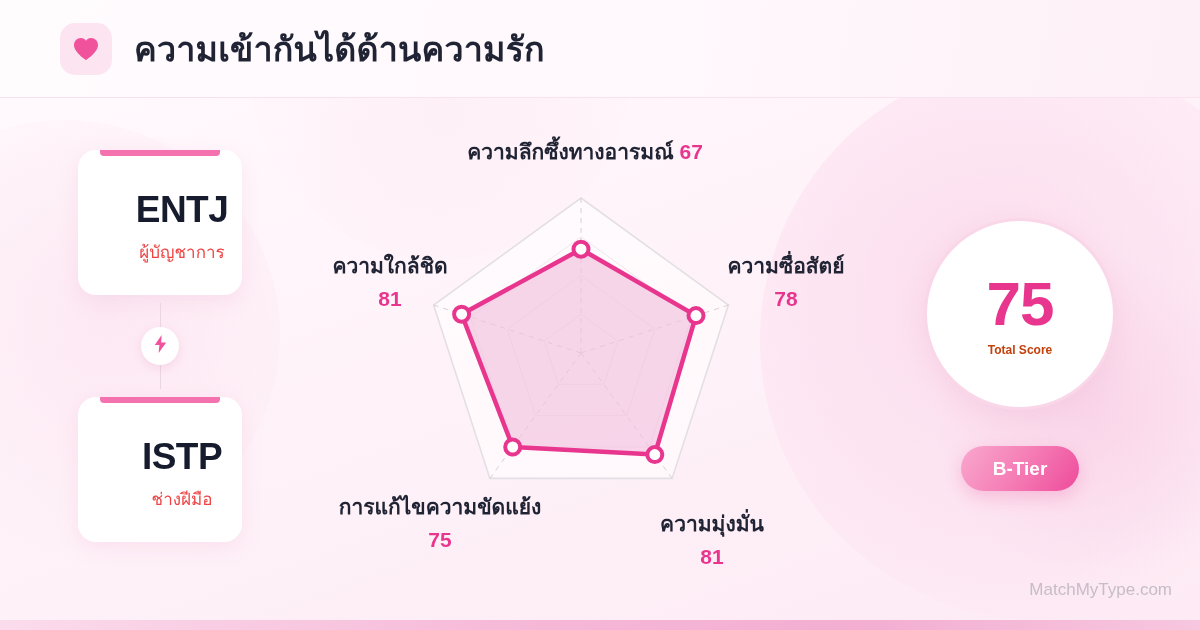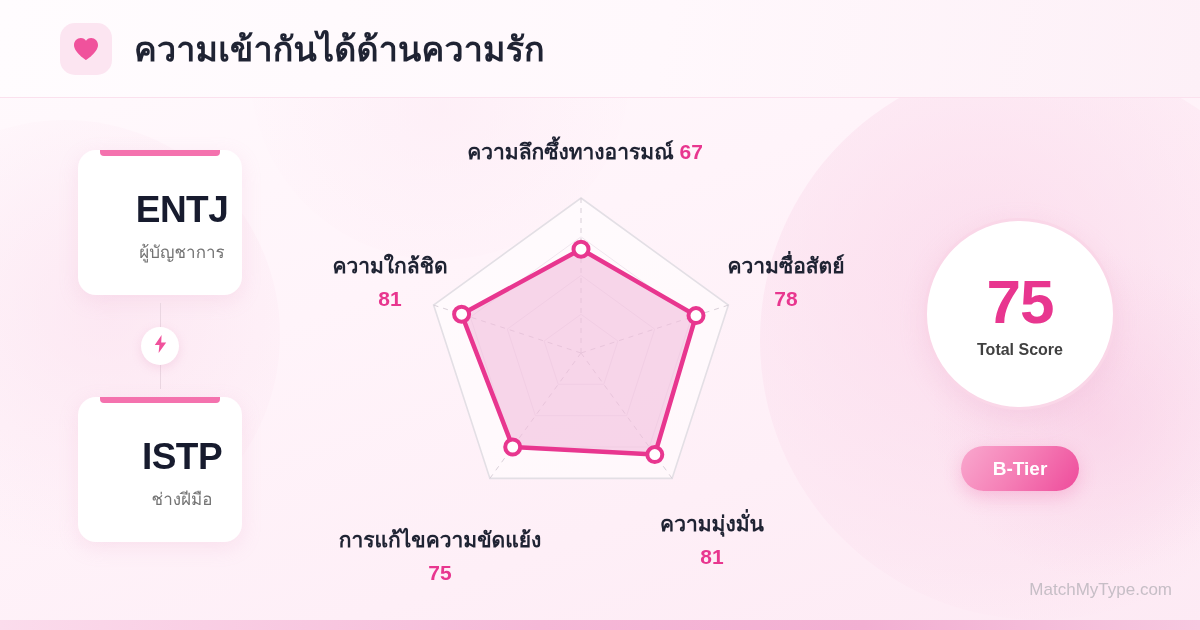--- a/index.html
+++ b/index.html
@@ -76,21 +76,21 @@
   .type-card.bottom { top:247px; }
   .card-accent {
     position:absolute; top:0; left:22px; right:22px; height:6px;
     background:#F472AE; border-radius:0 0 4px 4px;
   }
   .type-code {
     font-size:37px; font-weight:bold; color:#171B2E;
     letter-spacing:-.5px; line-height:1; margin-top:6px;
   }
   .type-name {
-    font-size:17px; color:#737373; margin-top:16px; line-height:1;
+    font-size:17px; color:#ef4444; margin-top:16px; line-height:1;
   }
 
   
   #connector {
     position:absolute; left:0; top:145px; width:164px; height:102px;
     display:flex; align-items:center; justify-content:center;
   }
   #connector-line {
     position:absolute; left:81.5px; top:8px; width:1.5px; height:86px;
     background:#EAD6E1;
@@ -110,42 +110,42 @@
   .axis-label {
     position:absolute; text-align:center;
     font-size:21px; font-weight:bold; color:#1F2333; line-height:1.3;
     white-space:nowrap;
   }
   .axis-value { color:#E8368F; font-weight:bold; }
 
   #lbl-emotional { left:140px; top:28px; width:290px; }
   #lbl-loyalty   { left:396px; top:142px; width:180px; }
   #lbl-commit    { left:322px; top:400px; width:180px; }
-  #lbl-conflict  { left:-5px;  top:416px; width:290px; }
+  #lbl-conflict  { left:-5px;  top:383px; width:290px; }
   #lbl-intimacy  { left:-10px; top:142px; width:200px; }
   .stacked .axis-value { display:block; margin-top:6px; }
 
   
   #score-col {
     position:absolute; left:910px; top:218px; width:220px; height:280px;
     display:flex; flex-direction:column; align-items:center;
     z-index:4;
   }
   #score-circle {
     width:192px; height:192px; border-radius:50%;
     background:#FFFFFF; border:3px solid #FAD7E8;
     box-shadow:0 8px 26px rgba(230,155,196,.20);
     display:flex; flex-direction:column; align-items:center; justify-content:center;
   }
   #score-value {
     font-size:62px; font-weight:bold; color:#E8368F; line-height:1;
     letter-spacing:-1px;
   }
   #score-caption {
-    font-size:16px; font-weight:bold; color:#404040; margin-top:9px; line-height:1;
+    font-size:12px; font-weight:bold; color:#c2410c; margin-top:9px; line-height:1;
   }
   #tier-badge {
     margin-top:36px;
     padding:13px 32px; border-radius:26px;
     background:linear-gradient(125deg,#F9A8CE 0%,#F57FB6 48%,#EE4B9B 100%);
     box-shadow:0 6px 18px rgba(238,90,160,.28);
     color:#FFFFFF; font-size:19px; font-weight:bold; line-height:1;
   }
 
   

